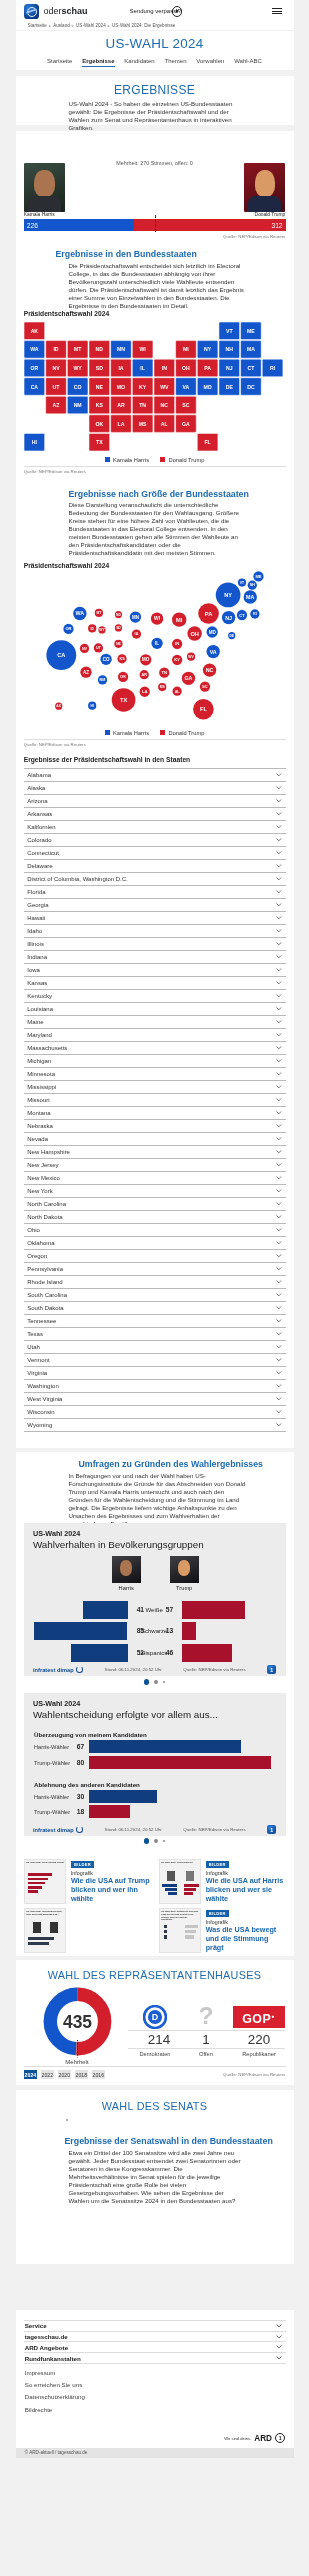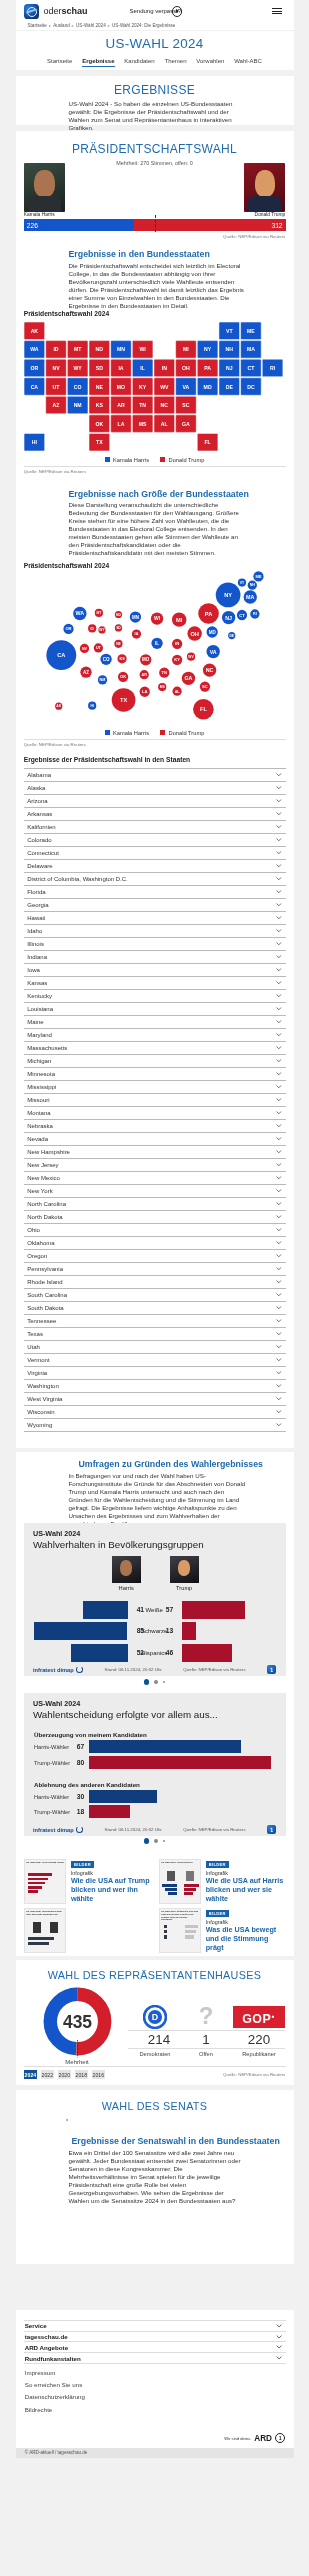--- a/index.html
+++ b/index.html
@@ -106,42 +106,41 @@
         <span class="tab">Wahl-ABC</span>
       </div>
   </div>
 
   <div class="card" style="top:76px;height:49px;">
     <h2 class="bluehead" style="font-size:12px;margin-top:6.7px;">ERGEBNISSE</h2>
     <p class="para" style="position:absolute;left:53px;top:24px;width:178px;">US-Wahl 2024 - So haben die einzelnen US-Bundesstaaten gewählt: Die Ergebnisse der Präsidentschaftswahl und der Wahlen zum Senat und Repräsentantenhaus in interaktiven Grafiken.</p>
   </div>
 
   <div class="card" style="top:131px;height:1317px;">
-    <h2 class="bluehead" style="font-size:12px;margin-top:11.3px;">PRÄSIDENTSCHAFTSWAHL</h2>
     <div style="position:absolute;left:0;right:0;top:29px;text-align:center;font-size:5.4px;color:#555;">Mehrheit: 270 Stimmen, offen: 0</div>
 
     <div class="photo" style="left:8.2px;top:32px;background:linear-gradient(160deg,#3a4d42,#17231c);">
       <span class="head" style="background:#a9744f;"></span>
         <span class="torso" style="background:#2a2e33;"></span>
     </div>
     <div class="photo" style="right:8.2px;top:32px;background:linear-gradient(160deg,#8a1520,#4a0b12);">
       <span class="head" style="background:#d99a66;"></span>
         <span class="torso" style="background:#1d2742;"></span>
     </div>
     <div class="caption" style="left:8.2px;">Kamala Harris</div>
     <div class="caption" style="right:8.2px;">Donald Trump</div>
 
     <div class="evbar">
       <div class="h" id="evHarris" style="width: 42.0074%;">226</div>
       <div class="t" id="evTrump" style="flex: 1 1 0%;">312</div>
     </div>
     <div class="evmark"></div>
     <div class="srcnote" style="position:absolute;right:8.2px;top:103px;">Quelle: NEP/Edison via Reuters</div>
 
-    <h3 class="subhead" style="position:absolute;left:53px;top:118px;">Ergebnisse in den Bundesstaaten</h3>
+    <h3 class="subhead" style="position:absolute;left:40px;top:118px;">Ergebnisse in den Bundesstaaten</h3>
     <p class="para" style="position:absolute;left:53px;top:131px;width:176px;">Die Präsidentschaftswahl entscheidet sich letztlich im Electoral College, in das die Bundesstaaten abhängig von ihrer Bevölkerungszahl unterschiedlich viele Wahlleute entsenden dürfen. Die Präsidentschaftswahl ist damit letztlich das Ergebnis einer Summe von Einzelwahlen in den Bundesstaaten. Die Ergebnisse in den Bundesstaaten im Detail.</p>
 
     <div class="boldlabel" style="position:absolute;left:8.2px;top:179px;">Präsidentschaftswahl 2024</div>
     <svg id="tilemap" width="262" height="132" style="position:absolute;left:8.2px;top:190px;" viewBox="0 0 508 256">
         <g>
           <rect x="0" y="2" width="40" height="34" rx="2" fill="#d21f2b" stroke="#fff" stroke-width="1"></rect>
           <text x="20" y="23" text-anchor="middle" font-size="10" font-weight="bold" fill="#fff" font-family="Liberation Sans,sans-serif">AK</text>
         </g>
         <g>
           <rect x="378" y="2" width="40" height="34" rx="2" fill="#1356cc" stroke="#fff" stroke-width="1"></rect>
@@ -1062,21 +1061,21 @@
       </div>
     <div class="srcnote" style="position:absolute;right:8.2px;top:112px;">Quelle: NEP/Edison via Reuters</div>
   </div>
 
   <div class="card" style="top:2090px;height:42px;">
     <h2 class="bluehead" style="font-size:10.8px;margin-top:10.3px;">WAHL DES SENATS</h2>
     <span style="position:absolute;left:50px;top:29px;width:2.1px;height:2.1px;border-radius:50%;background:#9a9a9a;"></span>
   </div>
 
   <div class="card" style="top:2129px;height:135px;">
-    <h3 class="subhead" style="position:absolute;left:56px;top:7.2px;">Ergebnisse der Senatswahl in den Bundesstaaten</h3>
+    <h3 class="subhead" style="position:absolute;left:49px;top:7.2px;">Ergebnisse der Senatswahl in den Bundesstaaten</h3>
     <p class="para" style="position:absolute;left:53px;top:19.6px;width:176px;">Etwa ein Drittel der 100 Senatssitze wird alle zwei Jahre neu gewählt. Jeder Bundesstaat entsendet zwei Senatorinnen oder Senatoren in diese Kongresskammer. Die Mehrheitsverhältnisse im Senat spielen für die jeweilige Präsidentschaft eine große Rolle bei vielen Gesetzgebungsvorhaben. Wie sehen die Ergebnisse der Wahlen um die Senatssitze 2024 in den Bundesstaaten aus?</p>
   </div>
 
 
   <div class="card" style="top:2310px;height:139px;">
     <div style="position:absolute;left:8.2px;width:262px;top:10.3px;border-top:0.5px solid #ddd;"></div>
     <div id="footAcc" style="position:absolute;left:8.2px;width:262px;top:10.8px;">
         <div class="frow">
           <span class="lbl">Service</span>
           <svg width="6.2" height="3.8" viewBox="0 0 11 7">

